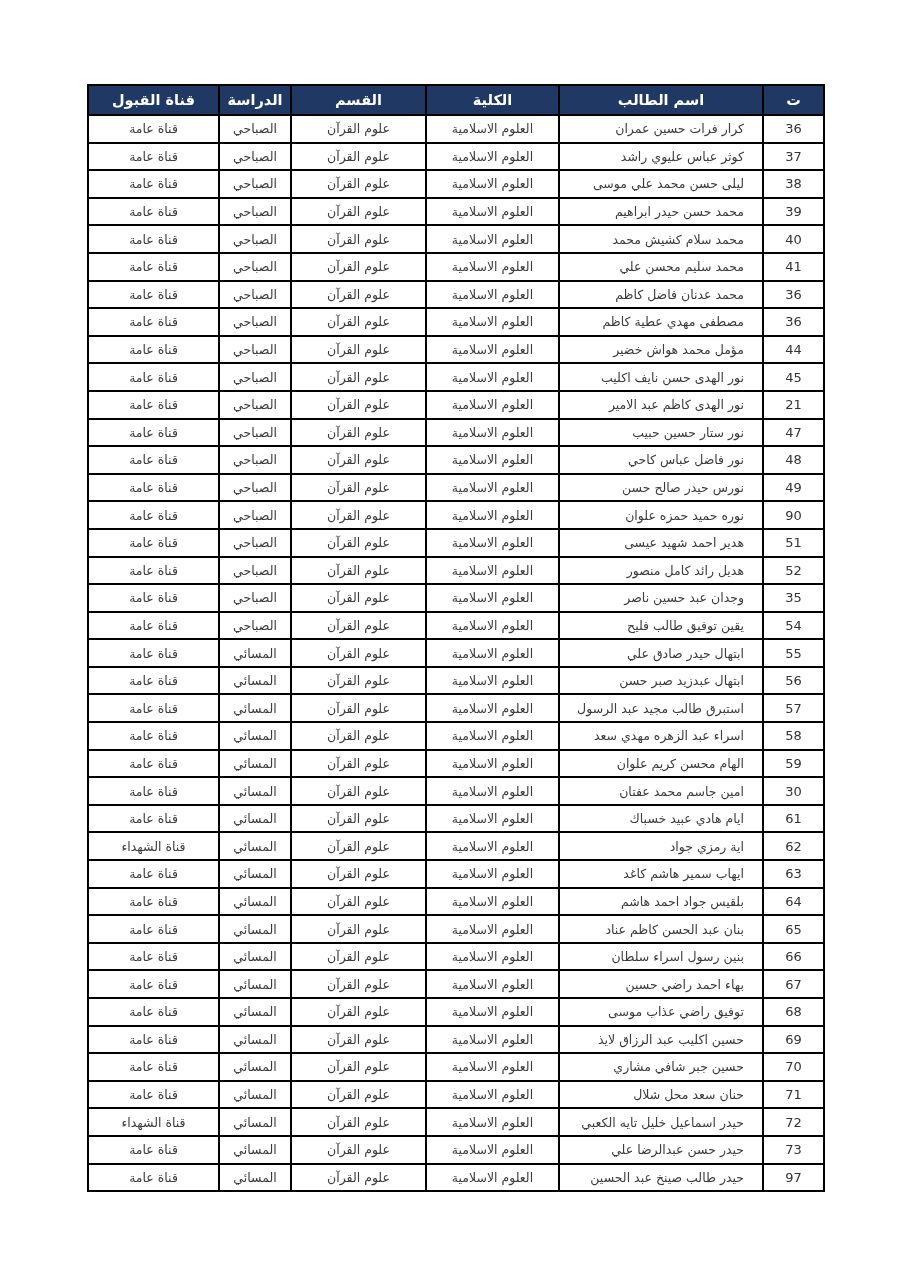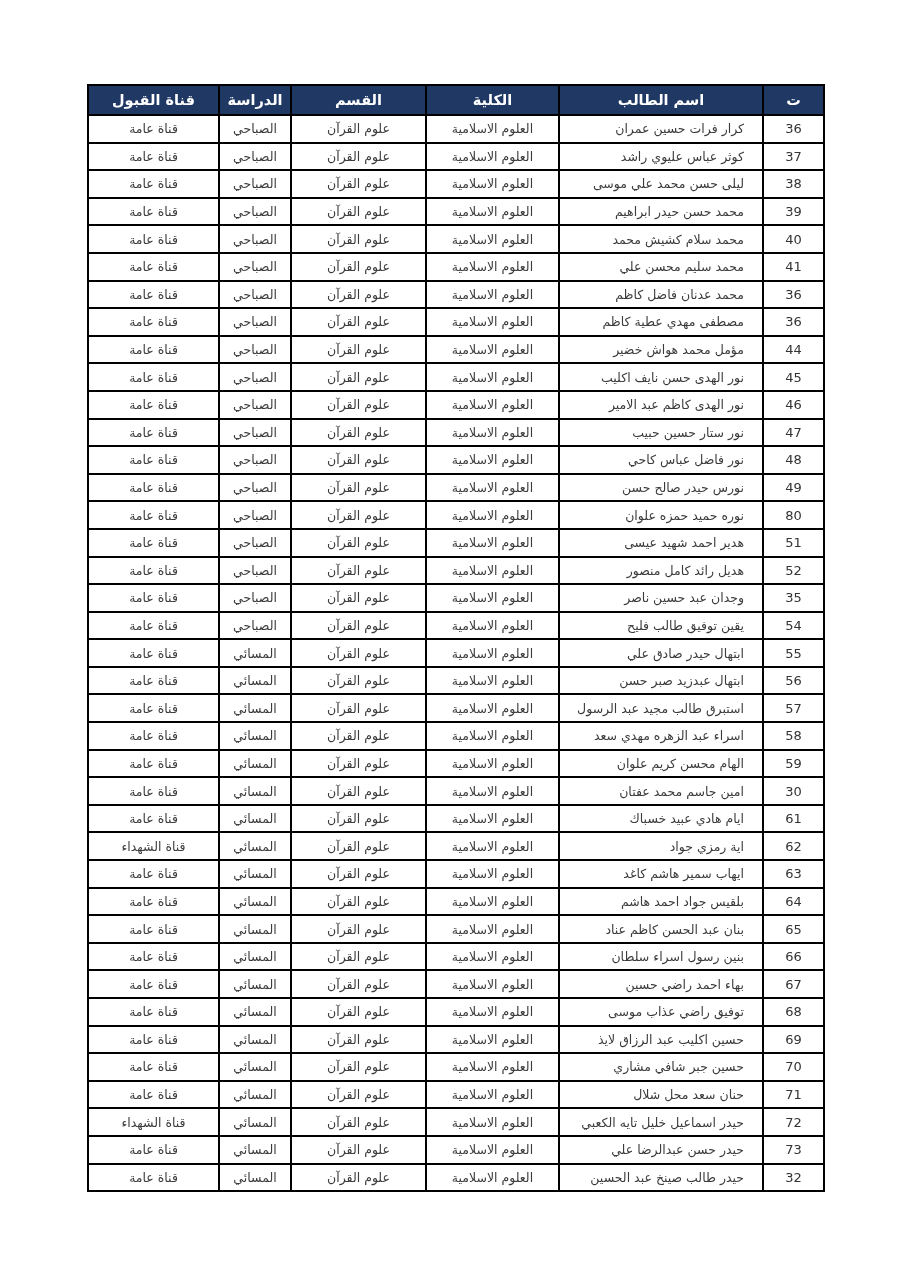--- a/index.html
+++ b/index.html
@@ -163,21 +163,21 @@
       </tr>
         <tr>
         <td class="cell-no">45</td>
         <td class="cell-name">نور الهدى حسن نايف اكليب</td>
         <td>العلوم الاسلامية</td>
         <td>علوم القرآن</td>
         <td>الصباحي</td>
         <td>قناة عامة</td>
       </tr>
         <tr>
-        <td class="cell-no">46</td>
+        <td class="cell-no">21</td>
         <td class="cell-name">نور الهدى كاظم عبد الامير</td>
         <td>العلوم الاسلامية</td>
         <td>علوم القرآن</td>
         <td>الصباحي</td>
         <td>قناة عامة</td>
       </tr>
         <tr>
         <td class="cell-no">47</td>
         <td class="cell-name">نور ستار حسين حبيب</td>
         <td>العلوم الاسلامية</td>
@@ -195,21 +195,21 @@
       </tr>
         <tr>
         <td class="cell-no">49</td>
         <td class="cell-name">نورس حيدر صالح حسن</td>
         <td>العلوم الاسلامية</td>
         <td>علوم القرآن</td>
         <td>الصباحي</td>
         <td>قناة عامة</td>
       </tr>
         <tr>
-        <td class="cell-no">80</td>
+        <td class="cell-no">90</td>
         <td class="cell-name">نوره حميد حمزه علوان</td>
         <td>العلوم الاسلامية</td>
         <td>علوم القرآن</td>
         <td>الصباحي</td>
         <td>قناة عامة</td>
       </tr>
         <tr>
         <td class="cell-no">51</td>
         <td class="cell-name">هدير احمد شهيد عيسى</td>
         <td>العلوم الاسلامية</td>
@@ -387,21 +387,21 @@
       </tr>
         <tr>
         <td class="cell-no">73</td>
         <td class="cell-name">حيدر حسن عبدالرضا علي</td>
         <td>العلوم الاسلامية</td>
         <td>علوم القرآن</td>
         <td>المسائي</td>
         <td>قناة عامة</td>
       </tr>
         <tr>
-        <td class="cell-no">32</td>
+        <td class="cell-no">97</td>
         <td class="cell-name">حيدر طالب صينخ عبد الحسين</td>
         <td>العلوم الاسلامية</td>
         <td>علوم القرآن</td>
         <td>المسائي</td>
         <td>قناة عامة</td>
       </tr>
       </tbody>
   </table>
 </div>
 

